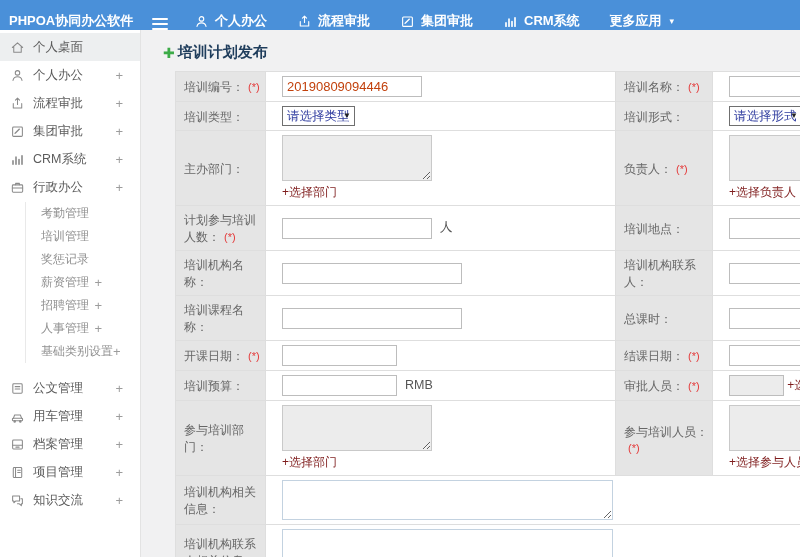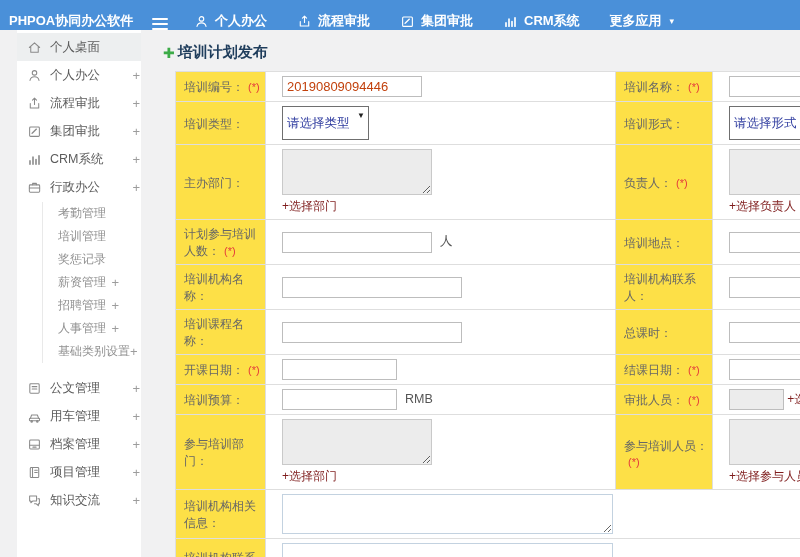--- a/index.html
+++ b/index.html
@@ -13,52 +13,52 @@
   .topbar { height:30px; background:#4a90d9; display:flex; align-items:flex-end; color:#fff; }
   .logo { width:138px; padding-left:9px; font-size:13px; font-weight:bold; letter-spacing:0; white-space:nowrap; }
   .burger { width:16px; display:flex; flex-direction:column; gap:3px; margin-left:14px; cursor:pointer; }
   .burger span { height:2px; background:#fff; border-radius:1px; }
   .topnav { display:flex; align-items:center; margin-left:26px; gap:30px; }
   .tn-item { display:flex; align-items:center; gap:6px; font-size:13px; font-weight:bold; cursor:pointer; white-space:nowrap; }
   .tic { width:15px; height:15px; color:#fff; flex:0 0 15px; }
   .tic svg, .sic svg { width:100%; height:100%; display:block; }
   .caret { font-size:9px; margin-left:2px; }
   
-  .side { position:absolute; left:17px; top:30px; bottom:0; width:141px; background:#fff;
+  .side { position:absolute; left:0; top:30px; bottom:0; width:141px; background:#fff;
           border-right:1px solid #e3e3e3; padding-top:3px; }
   .s-item { height:28px; display:flex; align-items:center; padding:0 17px 0 10px;
             font-size:12.5px; color:#5c5c5c; cursor:pointer; white-space:nowrap; }
   .s-item.active { background:#edeff0; }
   .sic { width:15px; height:15px; margin-right:8px; color:#8a8a8a; flex:0 0 15px; }
   .exp { margin-left:auto; color:#9c9c9c; font-size:13px; font-weight:normal; }
   .s-sub { margin:1px 0 11px 25px; border-left:1px solid #e9e9e9; }
   .s-sub .s-item { height:23px; padding:0 38px 0 15px; font-size:12px; color:#909090; }
   
   .main { position:absolute; left:141px; top:30px; right:0; bottom:0; background:#f1f1f2; overflow:hidden; }
   .ptitle { margin:13px 0 9px 22px; font-size:15px; font-weight:bold; color:#1f3d5c;
             display:flex; align-items:center; }
   .addic { color:#3cab47; font-size:14px; margin-right:3px; font-weight:bold; }
   
   table.form { border-collapse:collapse; margin-left:34px; width:900px; background:#fff;
                table-layout:fixed; }
   table.form td { border:1px solid #dedede; vertical-align:middle; }
-  td.lbl { background:#fde047; padding:6px 4px 4px 8px; color:#666; font-size:12px; }
+  td.lbl { background:#e5e5e5; padding:6px 4px 4px 8px; color:#666; font-size:12px; }
   td.inp { background:#fff; padding:4px 6px 4px 16px; }
   .req { color:#e43b3b; margin-left:4px; font-size:11px; }
   input.txt { height:21px; border:1px solid #bdbdbd; padding:1px 4px; font-size:13px; color:#c2410c;
               background:#fff; vertical-align:middle; }
   input.gray { background:#ececec; }
   .w140{width:140px} .w150{width:150px} .w180{width:180px} .w115{width:115px} .w55{width:55px}
   .unit { margin-left:8px; color:#555; font-size:12.5px; }
   a.lnk { color:#7f1d1d; text-decoration:none; font-size:12px; cursor:pointer; white-space:nowrap; }
   .sel-wrap { position:relative; display:inline-block; }
   .sel-wrap::after { content:"▼"; position:absolute; right:4px; top:5px; font-size:8px;
                      color:#222; pointer-events:none; }
   select.sel { -webkit-appearance:none; appearance:none; border:1px solid #6f6f6f; background:#fff;
-               color:#2d3a9e; font-size:12.5px; padding:2px 18px 2px 4px; height:34px;
+               color:#2d3a9e; font-size:12.5px; padding:2px 4px 2px 4px; height:20px;
                border-radius:0; font-family:inherit; }
   textarea.gray { width:150px; height:46px; background:#ececec; border:1px solid #c9c9c9;
                   display:block; }
   textarea.wide { width:331px; border:1px solid #c3d2e0; display:block; }
   .h40{height:40px} .h46{height:46px}
   .linkrow { margin-top:3px; }
   .rowpad { padding-top:5px; padding-bottom:4px; }
 </style>
 </head>
 <body>

